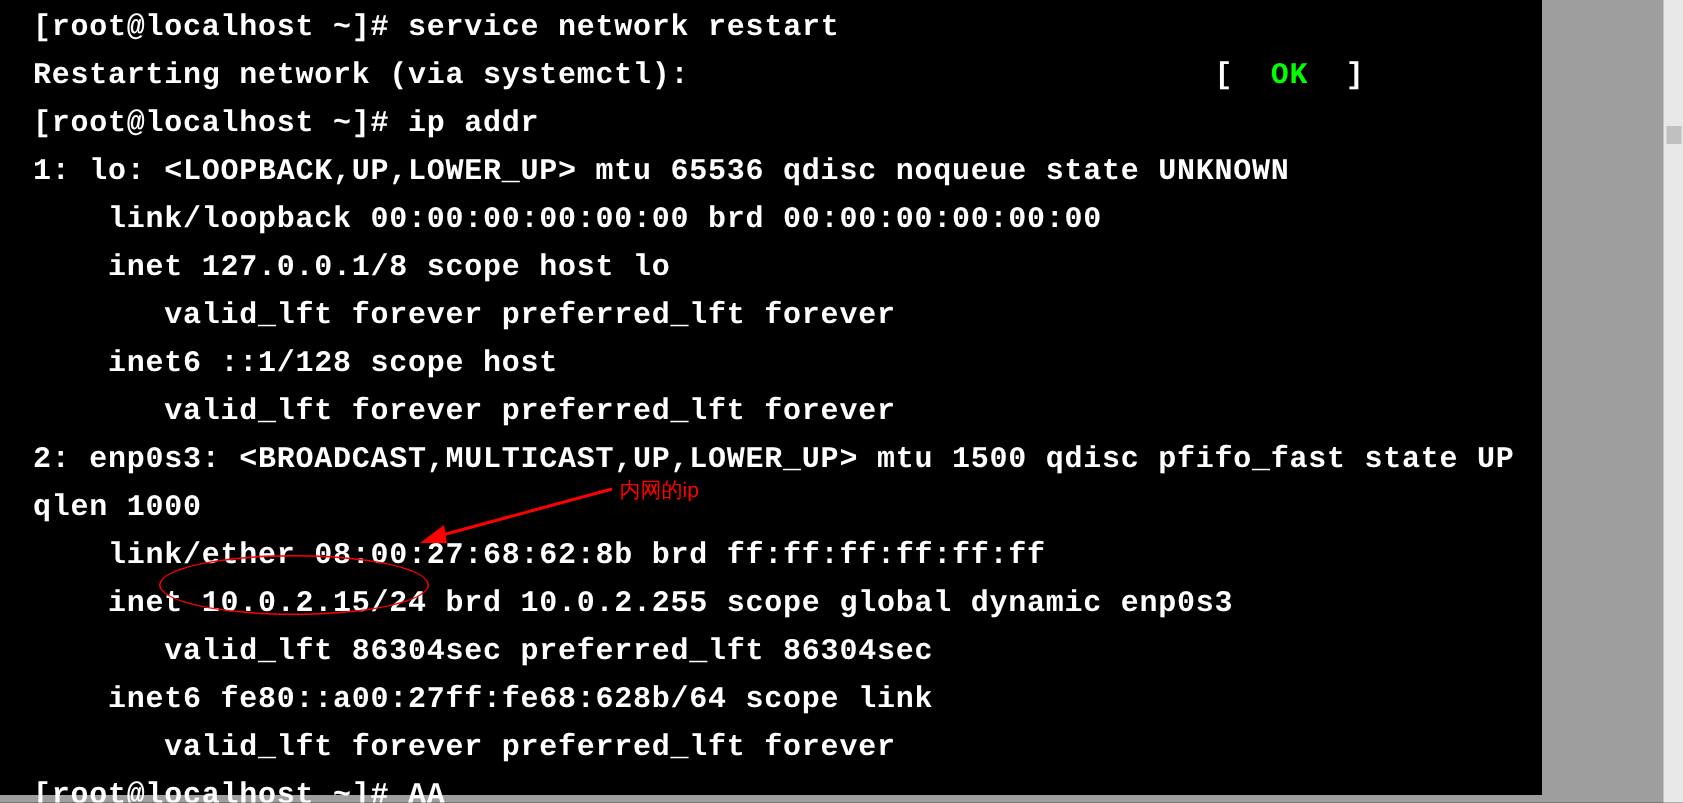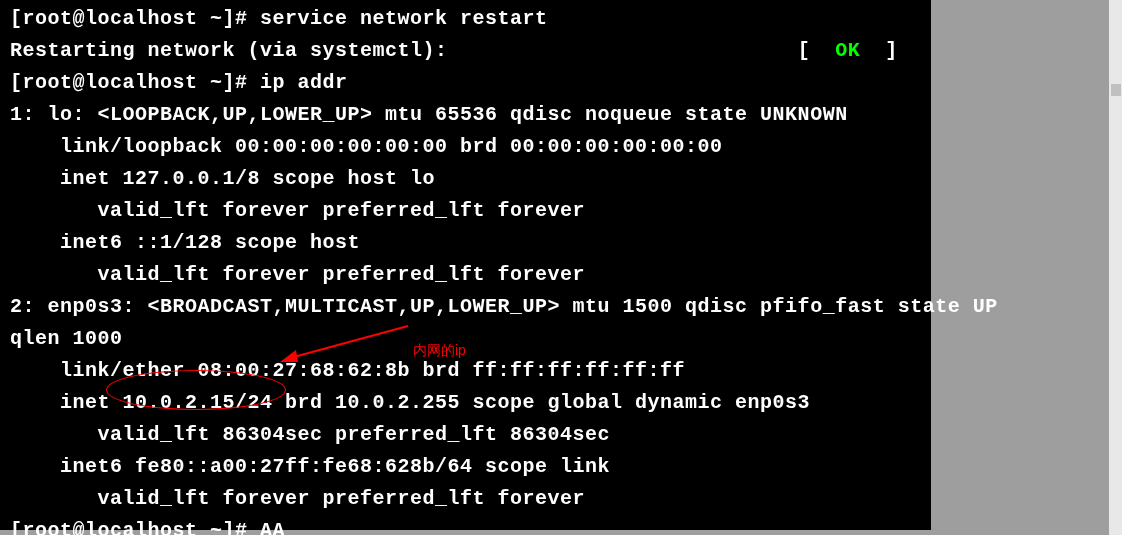--- a/index.html
+++ b/index.html
@@ -12,37 +12,36 @@
   }
   .term {
     position: relative;
     background: #000;
     color: #ffffff;
     font-family: "Courier New", Courier, monospace;
     font-weight: bold;
     font-size: 20px;
     line-height: 32px;
     letter-spacing: 0.5px;
-    width: 931px;
+    width: 1028px;
     height: 530px;
     box-sizing: border-box;
-    padding: 3px 0 0 10px;
+    padding: 3px 0 0 22px;
     white-space: pre;
   }
   .ok {
     color: #00ff00;
   }
   .annotation {
     position: absolute;
     color: #ff0000;
     font-family: Arial, "Microsoft YaHei", sans-serif;
     font-weight: normal;
     font-size: 14px;
     pointer-events: none;
-    margin-top: 24px;
   }
   .arrow {
     position: absolute;
     pointer-events: none;
   }
   .ellipse {
     position: absolute;
     border: 1px solid #ff0000;
     border-radius: 50%;
     pointer-events: none;

